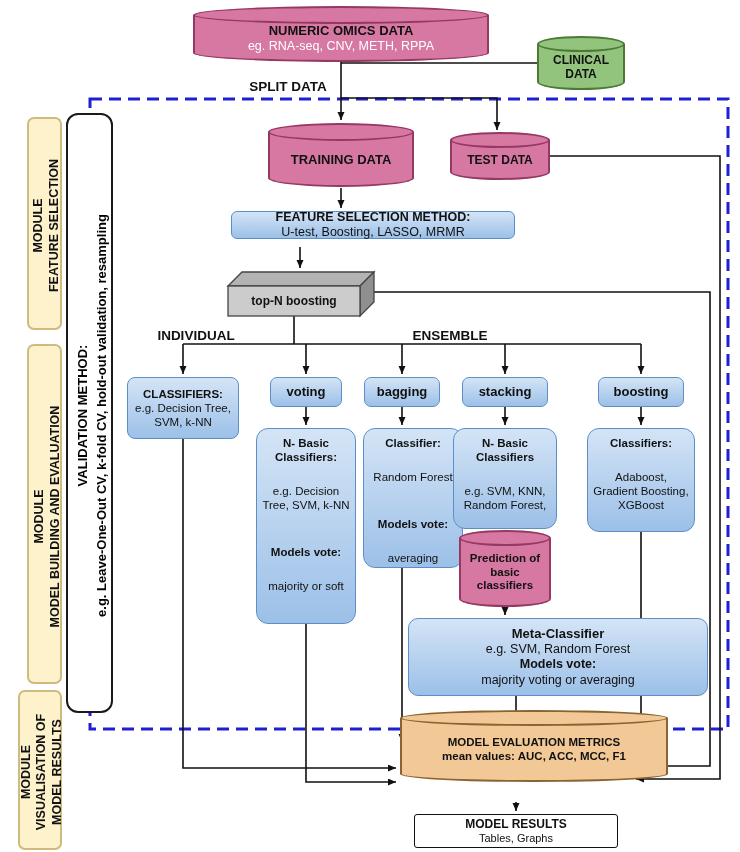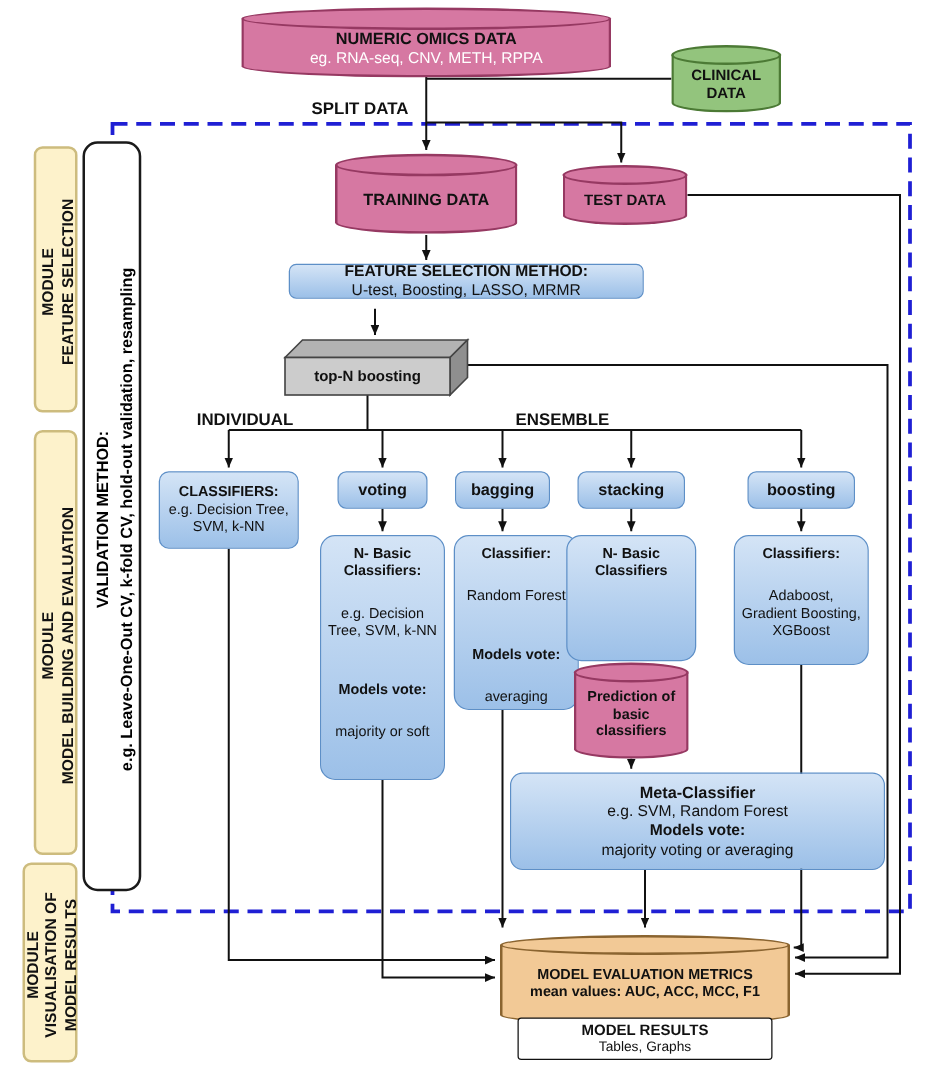--- a/index.html
+++ b/index.html
@@ -199,20 +199,21 @@
 
   <div class="bluebox detail" style="left:363px;top:428px;width:100px;height:140px;padding:7px 3px;">
     <div class="b">Classifier:</div>
     <div>Random Forest</div>
     <div class="b mt">Models vote:</div>
     <div>averaging</div>
   </div>
 
   <div class="bluebox detail" style="left:453px;top:428px;width:104px;height:101px;">
     <div class="b">N- Basic Classifiers</div>
+    <div>e.g. SVM, KNN, Random Forest,</div>
   </div>
 
   <div class="bluebox detail" style="left:587px;top:428px;width:108px;height:104px;">
     <div class="b">Classifiers:</div>
     <div>Adaboost, Gradient Boosting, XGBoost</div>
   </div>
 
   <div class="cyl" style="left:459px;top:530px;width:92px;height:77px;--fill:#d678a2;--bc:#963962;--e:8px;">
     <div class="cyl-body"></div>
     <div class="cyl-top"></div>
@@ -221,21 +222,21 @@
     </div>
   </div>
 
   <div class="bluebox center" style="left:408px;top:618px;width:300px;height:78px;border-radius:10px;font-size:12.5px;">
     <div class="b" style="font-size:13px;">Meta-Classifier</div>
     <div>e.g. SVM, Random Forest</div>
     <div class="b">Models vote:</div>
     <div>majority voting or averaging</div>
   </div>
 
-  <div class="cyl" style="left:400px;top:748px;width:232px;height:72px;--fill:#f2c996;--bc:#8a6430;--e:8px;">
+  <div class="cyl" style="left:400px;top:710px;width:232px;height:72px;padding-left:36px;--fill:#f2c996;--bc:#8a6430;--e:8px;">
     <div class="cyl-body"></div>
     <div class="cyl-top"></div>
     <div class="cyl-label">
       <div class="b" style="font-size:11.5px;">MODEL EVALUATION METRICS</div>
       <div class="b" style="font-size:11.5px;">mean values: AUC, ACC, MCC, F1</div>
     </div>
   </div>
 
   <div class="node ctr" style="left:414px;top:814px;width:204px;height:34px;background:#fff;border:1.5px solid #111;border-radius:3px;line-height:1.2;">
     <div class="b" style="font-size:12px;">MODEL RESULTS</div>

